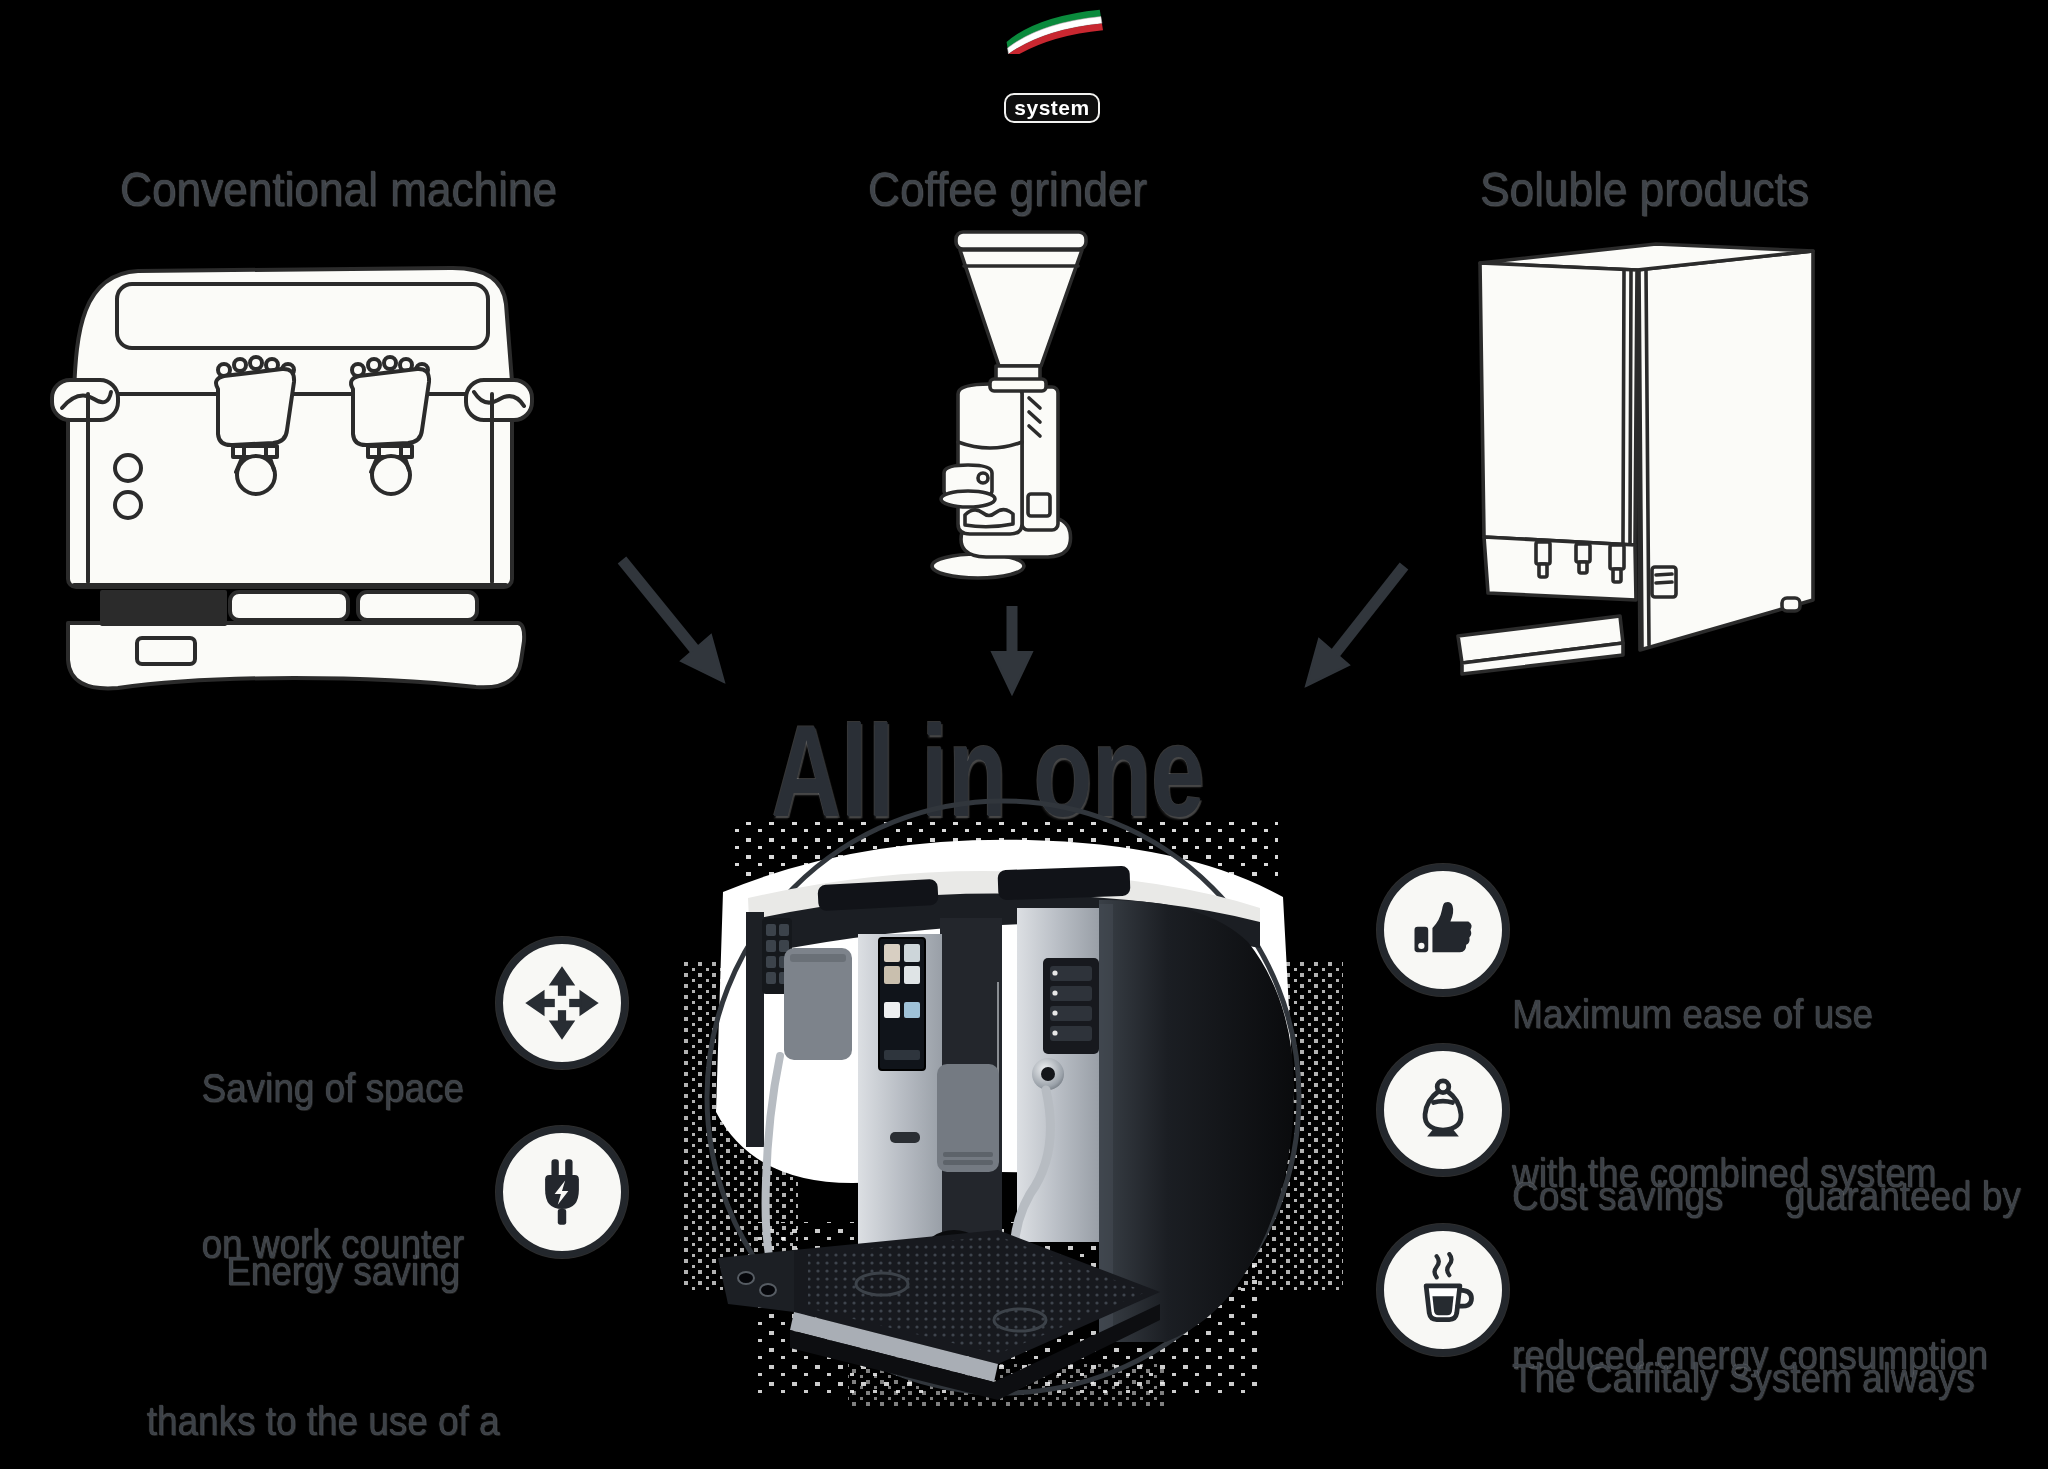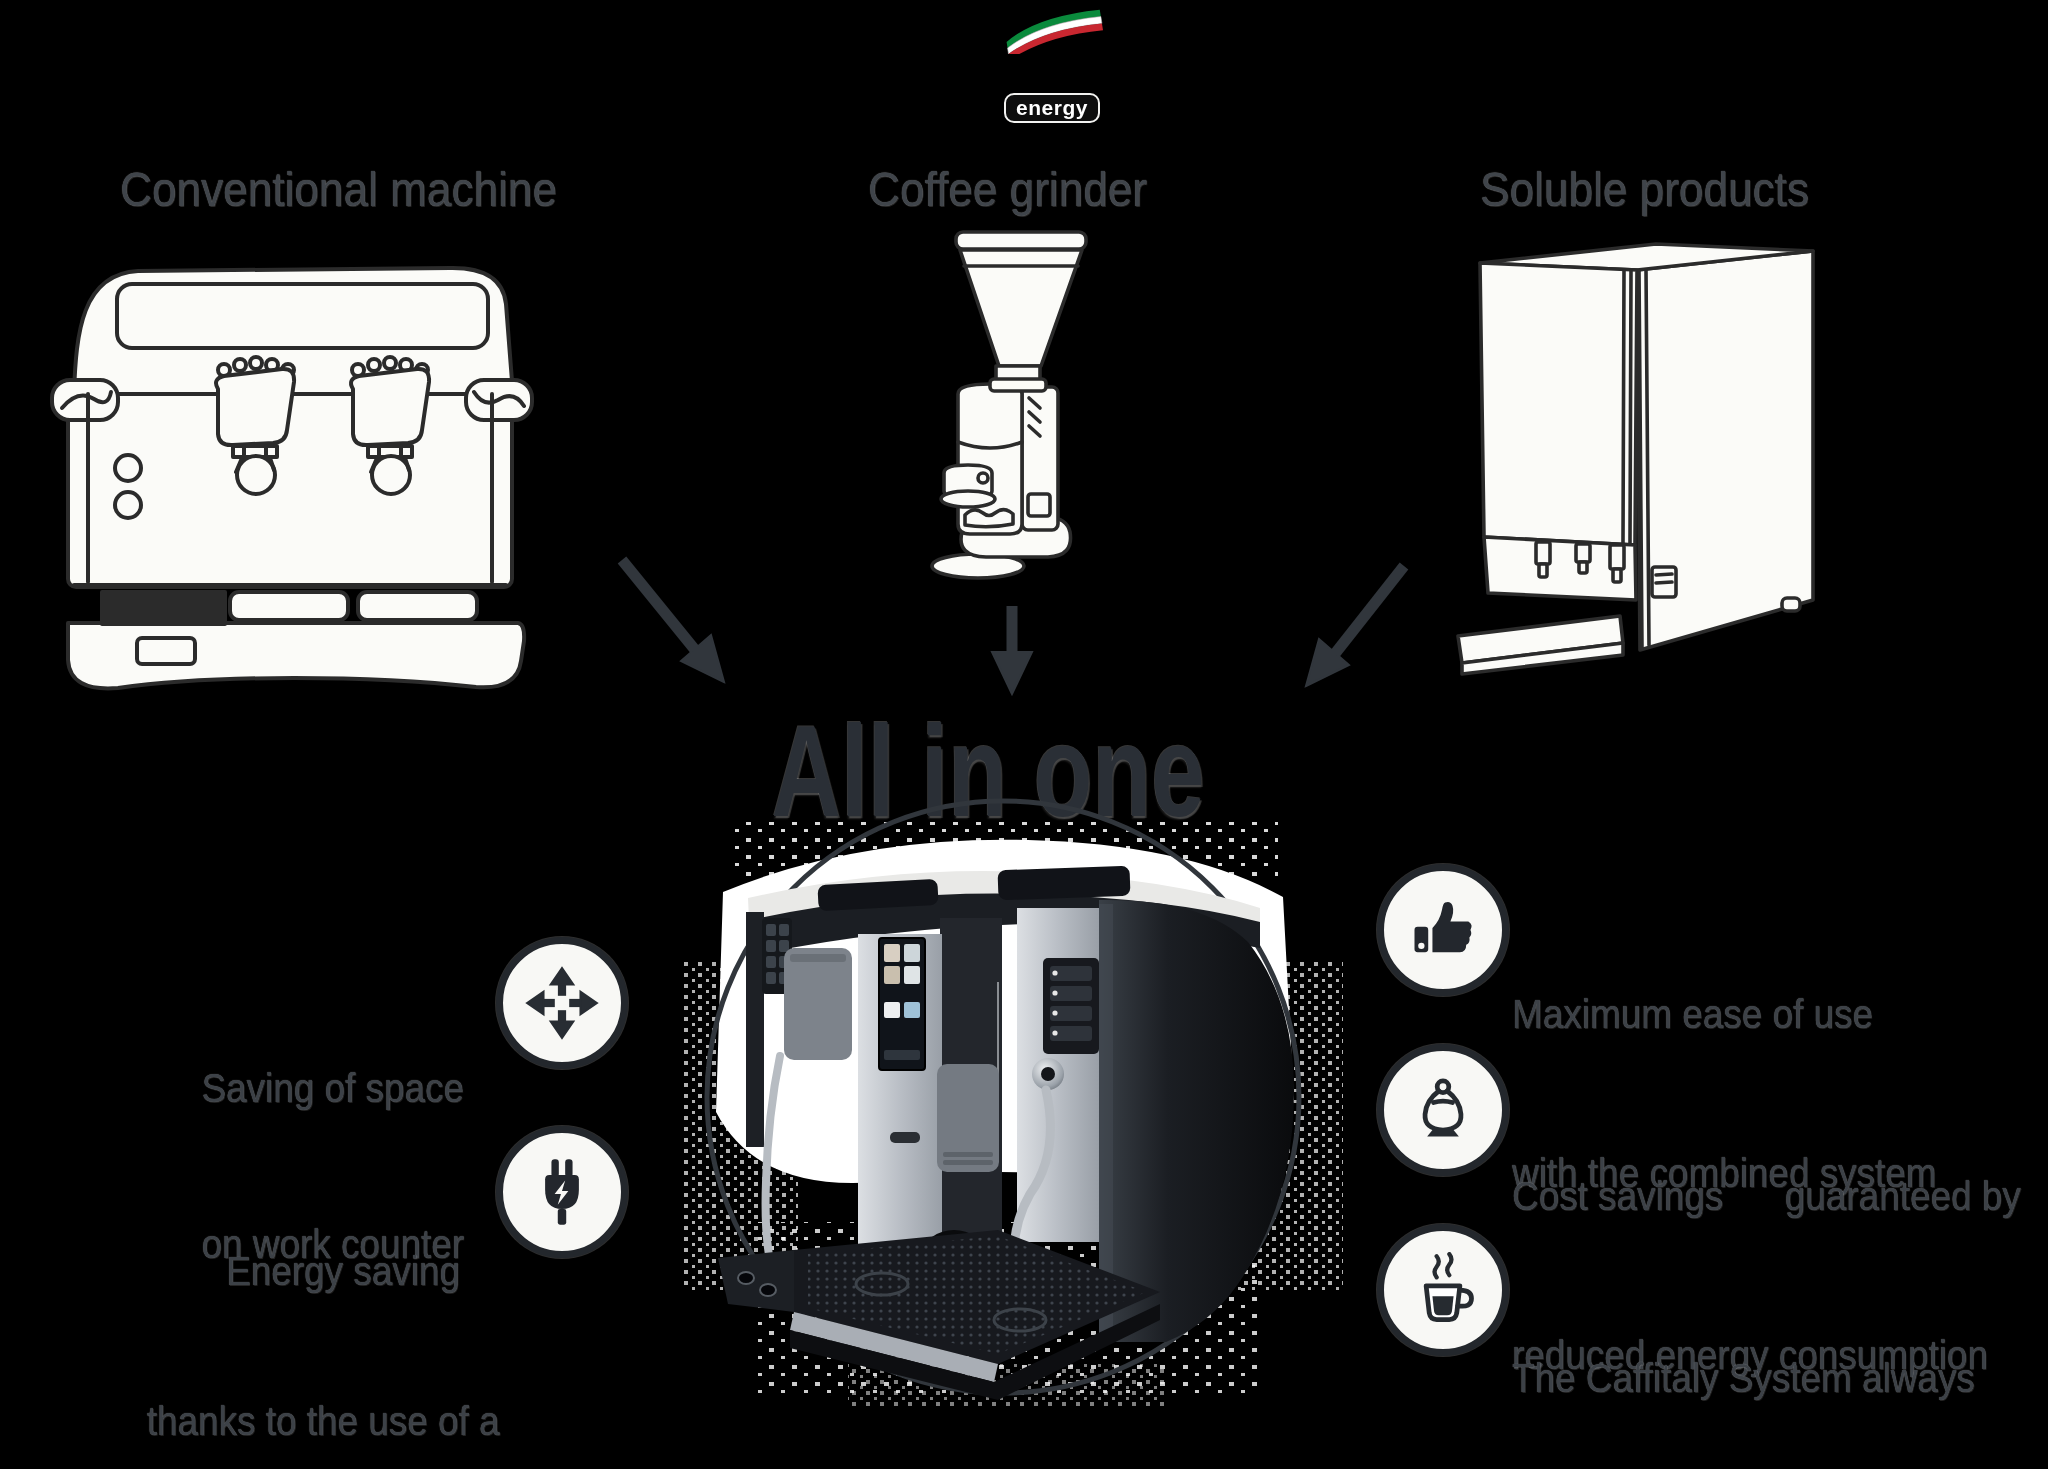--- a/index.html
+++ b/index.html
@@ -38,21 +38,21 @@
 
 <div id="canvas">
 
   <svg class="abs" style="left:1002px;top:8px;" width="104" height="46" viewBox="0 0 120 52">
     <g transform="rotate(-9 60 26)">
       <path d="M4,30 Q42,6 116,10 L116,18 Q46,14 4,37 Z" fill="#0a8a3c"></path>
       <path d="M4,37 Q46,14 116,18 L116,26 Q48,22 4,44 Z" fill="#ffffff" stroke="#bbb" stroke-width="0.6"></path>
       <path d="M4,44 Q48,22 116,26 L116,34 Q50,30 4,51 Z" fill="#c82730"></path>
     </g>
   </svg>
-  <div class="abs logo-system">energy</div>
+  <div class="abs logo-system">system</div>
 
   <div class="abs toplabel" style="left:120px;top:162px;">Conventional machine</div>
   <div class="abs toplabel" style="left:868px;top:162px;">Coffee grinder</div>
   <div class="abs toplabel" style="left:1480px;top:162px;">Soluble products</div>
 
   <svg class="abs" style="left:66px;top:262px;overflow:visible;" width="460" height="430" viewBox="0 0 460 430" stroke="#2b2b2b" stroke-width="4" fill="#fbfbf8" stroke-linejoin="round" stroke-linecap="round">
     <defs>
       <pattern id="hatch" width="7" height="6" patternUnits="userSpaceOnUse">
         <rect width="7" height="6" fill="#fbfbf8"></rect>
         <rect x="1" y="1" width="3" height="2.6" fill="#2e2e2e"></rect>

